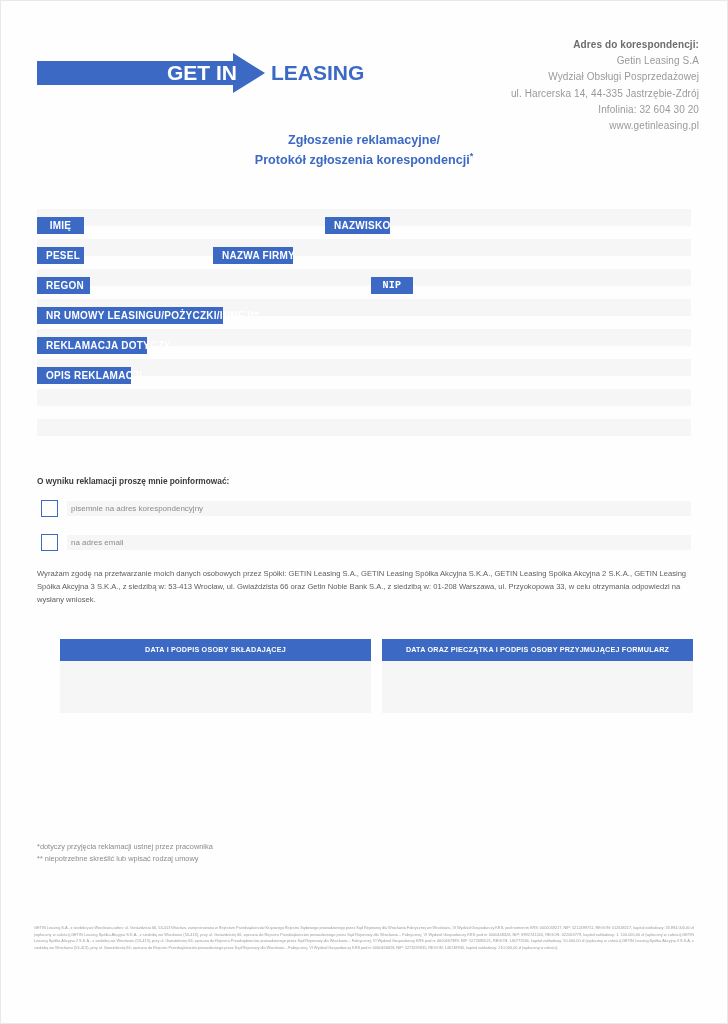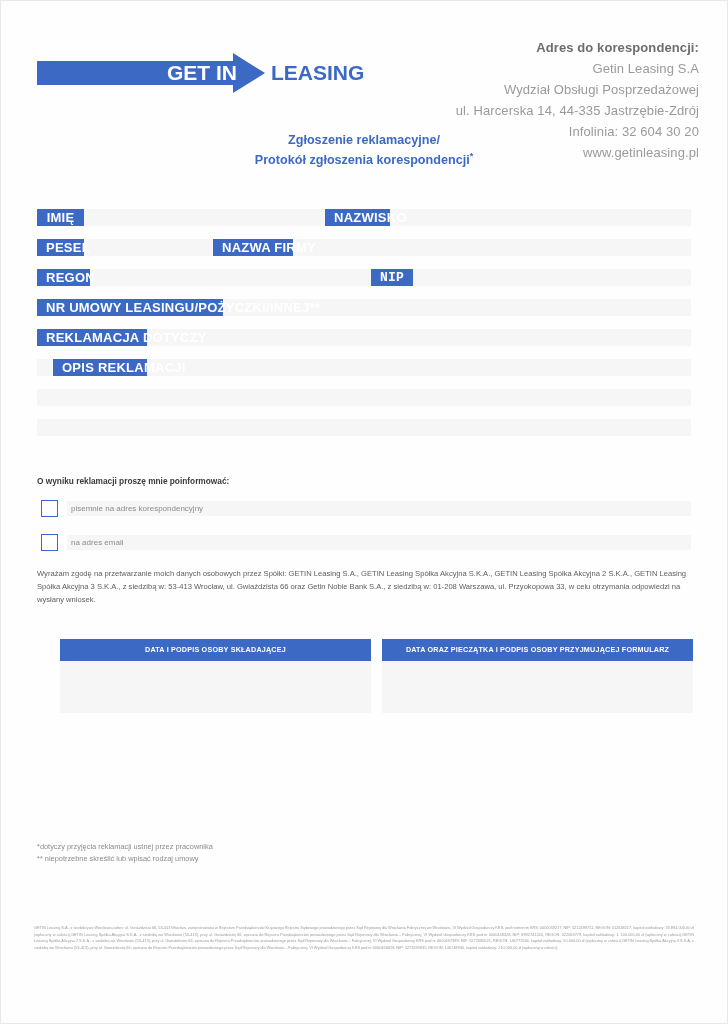--- a/index.html
+++ b/index.html
@@ -36,21 +36,21 @@
     width: 330px;
     height: 40px;
   }
   .logo-svg { display: block; }
 
   .addr-block {
     position: absolute;
     right: 28px;
     top: 36px;
     text-align: right;
-    font-size: 13px;
+    font-size: 10px;
     line-height: 1.62;
     color: #9a9a9a;
     letter-spacing: .1px;
   }
   .addr-block .addr-title {
     font-weight: bold;
     color: #6d6d6d;
   }
 
   
@@ -74,26 +74,26 @@
     top: 208px;
   }
   .f-row {
     position: relative;
     height: 17px;
     background: #f6f6f6;
     margin-bottom: 13px;
   }
   .f-lab {
     position: absolute;
-    top: 0;
+    top: 8px;
     height: 17px;
     line-height: 17px;
     background: #3b69c4;
     color: #ffffff;
-    font-size: 13px;
+    font-size: 10px;
     font-weight: bold;
     letter-spacing: .25px;
     text-align: center;
     white-space: nowrap;
     box-sizing: border-box;
     padding: 0 9px;
   }
 
   
   .info-head {
@@ -245,21 +245,21 @@
         <div class="f-lab" style="left: 0px; width: 53px;">REGON</div>
         <div class="f-lab" style="left: 334px; width: 42px; font-family: Liberation Mono, monospace;">NIP</div>
       </div>
       <div class="f-row">
         <div class="f-lab" style="left: 0px; width: 186px;">NR UMOWY LEASINGU/POŻYCZKI/INNEJ**</div>
       </div>
       <div class="f-row">
         <div class="f-lab" style="left: 0px; width: 110px;">REKLAMACJA DOTYCZY</div>
       </div>
       <div class="f-row">
-        <div class="f-lab" style="left: 0px; width: 94px; margin-left: 16px;">OPIS REKLAMACJI</div>
+        <div class="f-lab" style="left: 0px; width: 94px;">OPIS REKLAMACJI</div>
       </div>
       <div class="f-row"></div>
       <div class="f-row"></div>
     </div>
 
   <div class="info-head">O wyniku reklamacji proszę mnie poinformować:</div>
 
   <div class="chk-row r1">
     <div class="chk-strip"></div>
     <div class="chk-box"></div>

